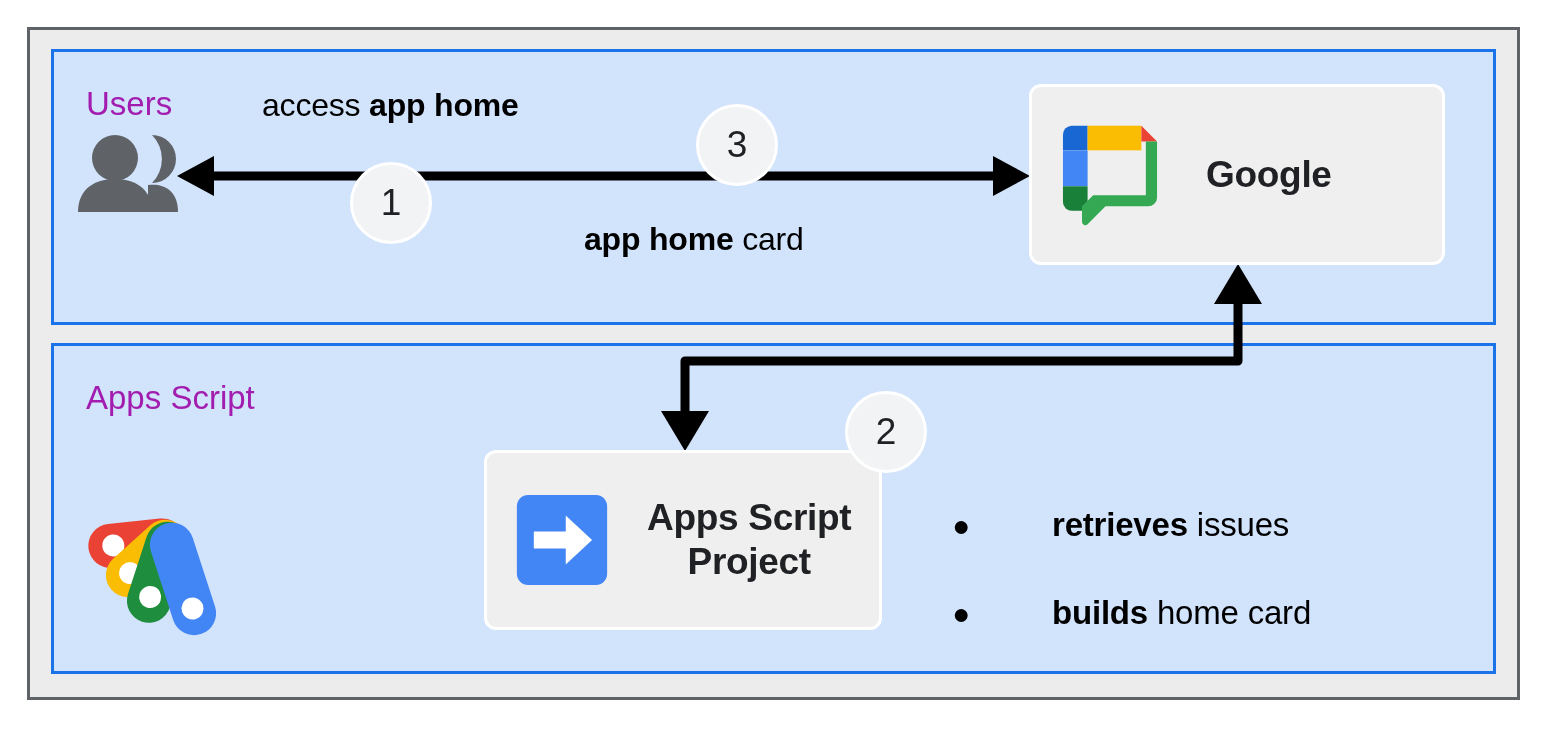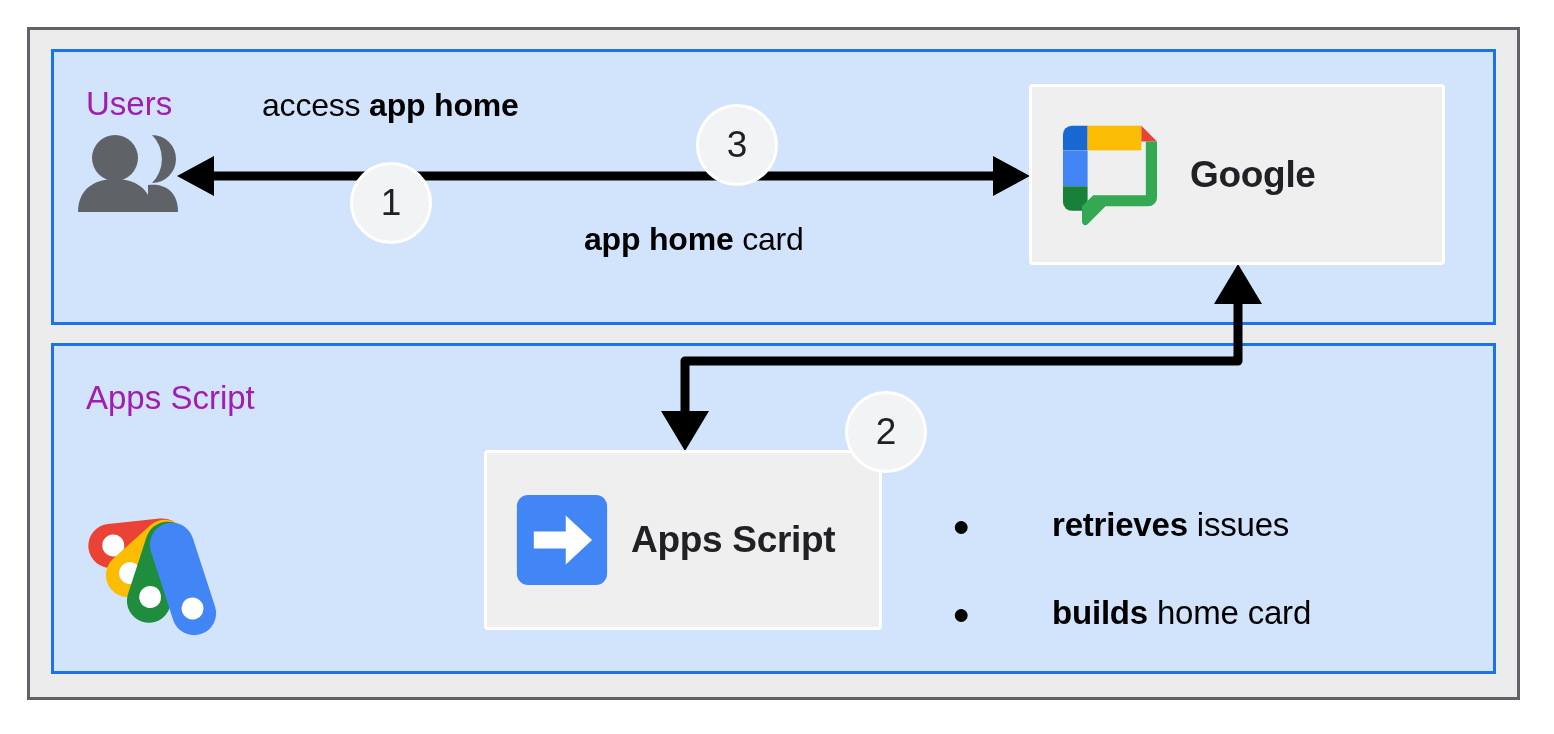--- a/index.html
+++ b/index.html
@@ -65,25 +65,26 @@
     width: 1554px;
     height: 734px;
     pointer-events: none;
   }
 
   
   .node-card {
     position: absolute;
     background: #efefef;
     border: 3px solid #ffffff;
-    border-radius: 4px;
+    border-radius: 12px;
     box-sizing: border-box;
     display: flex;
     align-items: center;
     justify-content: flex-start;
+    gap: 16px;
   }
   #card-google-chat {
     left: 1029px;
     top: 84px;
     width: 416px;
     height: 181px;
     padding-left: 22px;
   }
   #card-apps-script-project {
     left: 484px;
@@ -236,20 +237,21 @@
     </div>
   </div>
 
   <div class="node-card" id="card-apps-script-project">
     <svg width="94" height="94" viewBox="0 0 100 100">
       <rect x="2" y="2" width="96" height="96" rx="12" fill="#4285f4"></rect>
       <path d="M20 41 h34 v-17 l28 26 l-28 26 v-17 h-34 z" fill="#ffffff"></path>
     </svg>
     <div class="node-title" id="title-apps-script-project">
       <div>Apps Script</div>
+      <div>Project</div>
     </div>
   </div>
 
   <div class="step-badge" id="badge-1">1</div>
   <div class="step-badge" id="badge-3">3</div>
   <div class="step-badge" id="badge-2">2</div>
 
   <div class="flow-label" id="label-app-home-card"><span></span><b>app home</b><span> card</span></div>
 
   <div class="flow-label" id="label-access-app-home"><span>access </span><b>app home</b><span></span></div>

